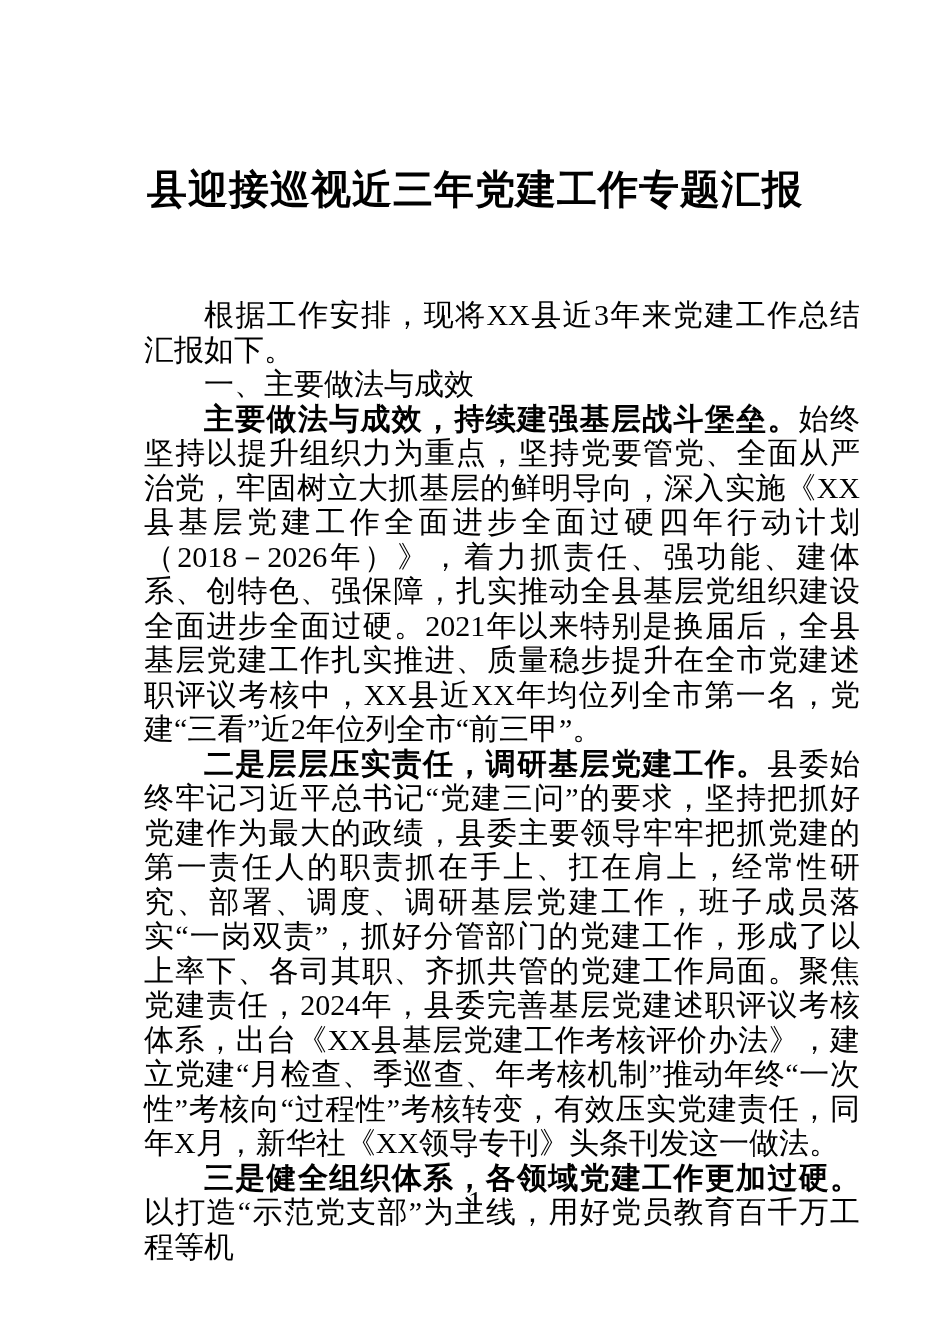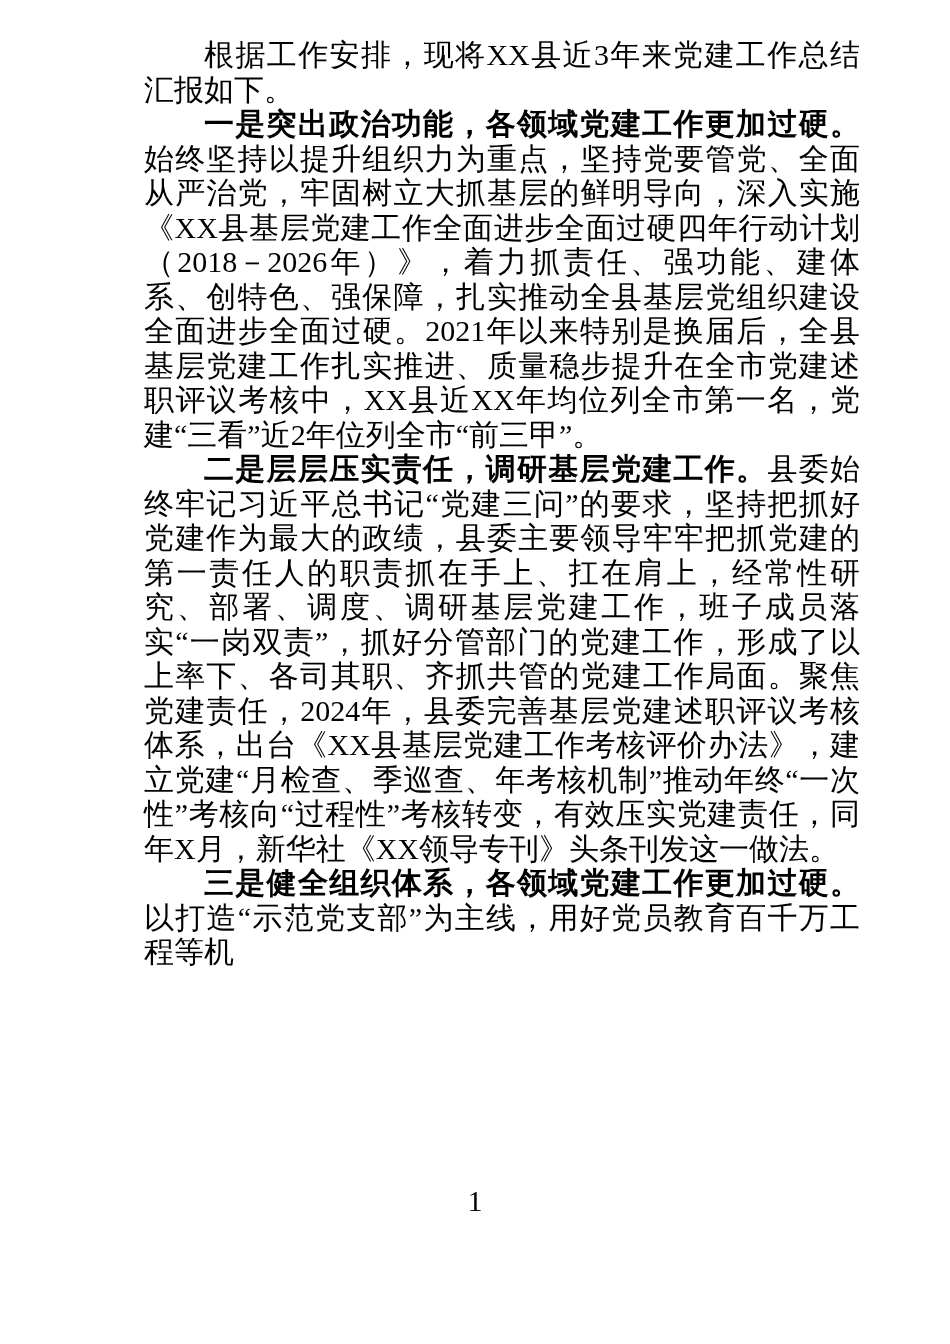--- a/index.html
+++ b/index.html
@@ -19,21 +19,21 @@
     margin-right: 95px;
     text-align: center;
     font-family: "Liberation Sans", "DejaVu Sans", sans-serif;
     font-weight: 700;
     font-size: 40px;
     line-height: 56px;
     letter-spacing: 1px;
     color: #000000;
   }
   .doc-body {
-    margin-top: 38px;
+    margin-top: 81px;
     margin-left: 144px;
     width: 716px;
     font-size: 30px;
     line-height: 34.5px;
     text-align: justify;
     color: #000000;
   }
   .para {
     text-indent: 60px; 
   }
@@ -55,27 +55,29 @@
     font-size: 30px;
     line-height: 34px;
     color: #000000;
   }
 </style>
 </head>
 <body>
 
 <div class="page">
 
+  <h1 class="doc-title">县迎接巡视近三年党建工作专题汇报</h1>
 
   <div class="doc-body">
 
     <p class="para"><span>根据工作安排，现将XX县近3年来党建工作总结汇报如下。</span></p>
 
+    <p class="para section-heading">一、主要做法与成效</p>
 
-    <p class="para"><span class="lead">一是突出政治功能，各领域党建工作更加过硬。</span><span>始终坚持以提升组织力为重点，坚持党要管党、全面从严治党，牢固树立大抓基层的鲜明导向，深入实施《XX县基层党建工作全面进步全面过硬四年行动计划（2018－2026年）》，着力抓责任、强功能、建体系、创特色、强保障，扎实推动全县基层党组织建设全面进步全面过硬。2021年以来特别是换届后，全县基层党建工作扎实推进、质量稳步提升在全市党建述职评议考核中，XX县近XX年均位列全市第一名，党建“三看”近2年位列全市“前三甲”。</span></p>
+    <p class="para"><span class="lead">主要做法与成效，持续建强基层战斗堡垒。</span><span>始终坚持以提升组织力为重点，坚持党要管党、全面从严治党，牢固树立大抓基层的鲜明导向，深入实施《XX县基层党建工作全面进步全面过硬四年行动计划（2018－2026年）》，着力抓责任、强功能、建体系、创特色、强保障，扎实推动全县基层党组织建设全面进步全面过硬。2021年以来特别是换届后，全县基层党建工作扎实推进、质量稳步提升在全市党建述职评议考核中，XX县近XX年均位列全市第一名，党建“三看”近2年位列全市“前三甲”。</span></p>
 
     <p class="para"><span class="lead">二是层层压实责任，调研基层党建工作。</span><span>县委始终牢记习近平总书记“党建三问”的要求，坚持把抓好党建作为最大的政绩，县委主要领导牢牢把抓党建的第一责任人的职责抓在手上、扛在肩上，经常性研究、部署、调度、调研基层党建工作，班子成员落实“一岗双责”，抓好分管部门的党建工作，形成了以上率下、各司其职、齐抓共管的党建工作局面。聚焦党建责任，2024年，县委完善基层党建述职评议考核体系，出台《XX县基层党建工作考核评价办法》，建立党建“月检查、季巡查、年考核机制”推动年终“一次性”考核向“过程性”考核转变，有效压实党建责任，同年X月，新华社《XX领导专刊》头条刊发这一做法。</span></p>
 
     <p class="para"><span class="lead">三是健全组织体系，各领域党建工作更加过硬。</span><span>以打造“示范党支部”为主线，用好党员教育百千万工程等机</span></p>
 
   </div>
 
   <div class="page-number">1</div>
 
 </div>

